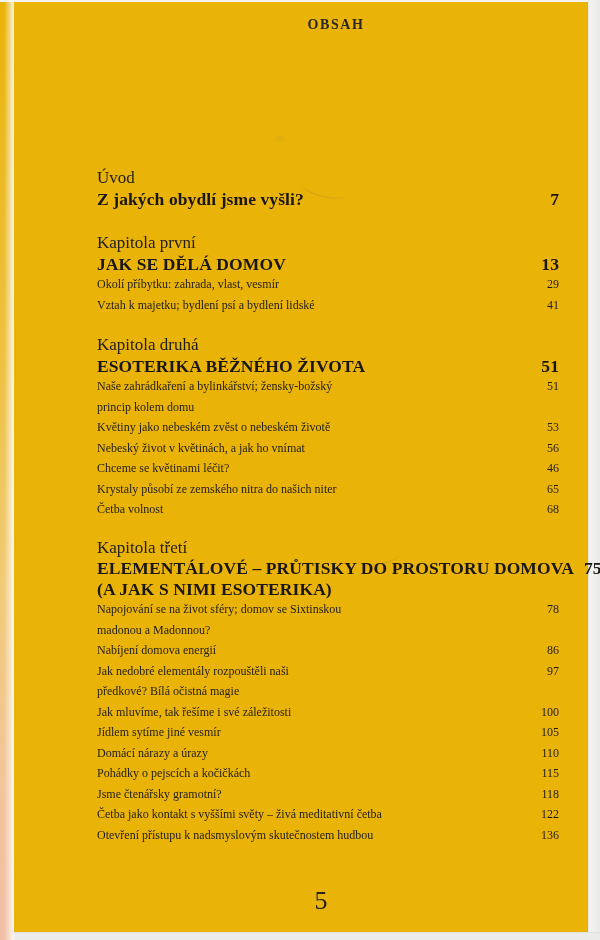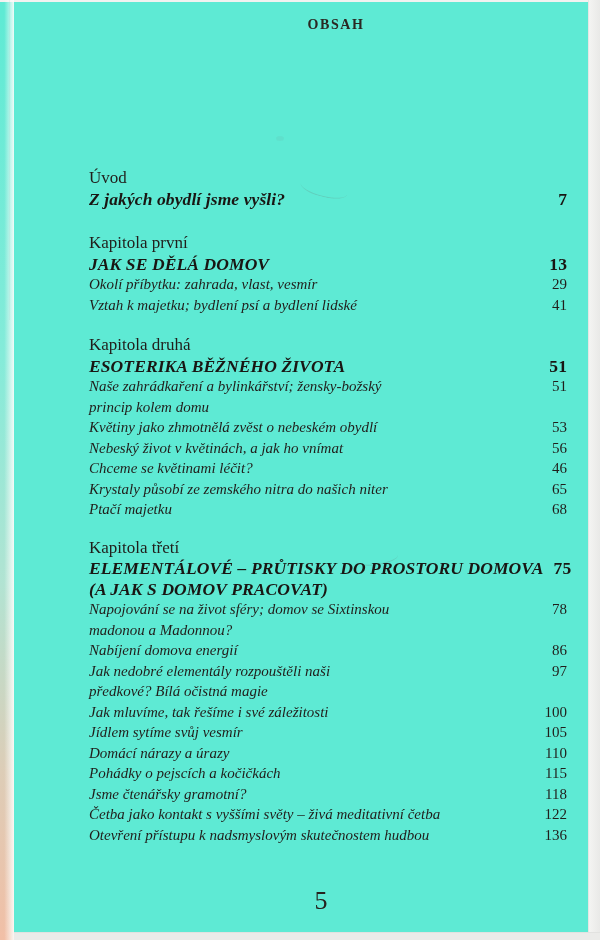--- a/index.html
+++ b/index.html
@@ -1,18 +1,18 @@
 <!DOCTYPE html>
 <html><head>
 <meta charset="utf-8">
 <style>
   html,body { margin:0; padding:0; background:#ffffff; }
   .page {
     position:relative; width:600px; height:940px; overflow:hidden;
-    background:#5eead4; color:#211e1b;
+    background:#eab308; color:#211e1b;
     font-family:"Liberation Serif","DejaVu Serif",serif;
   }
   
   .edge-top { position:absolute; top:0; left:0; right:0; height:2px; background:#f2f2f0; }
   .edge-right {
     position:absolute; top:0; right:0; bottom:0; width:11px;
     background:linear-gradient(to right,#f4f4f2,#e9e9e7);
     border-left:1px solid #e6e6e4;
   }
   .edge-bottom {
@@ -43,30 +43,30 @@
   .smudge.s2 { left:356px; top:552px; width:42px; height:12px;
     border-bottom:1px solid rgba(110,105,100,0.22); transform:rotate(-9deg); }
   .smudge.s3 { left:276px; top:136px; width:8px; height:5px; background:rgba(120,115,110,0.08); }
 
   .header-title {
     position:absolute; top:17px; left:336px; transform:translateX(-50%);
     font-size:14px; font-weight:700; letter-spacing:1.6px; color:#2a2722;
     white-space:nowrap;
   }
   .toc { position:absolute; left:85px; top:150px; width:486px; }
-  .section { margin:4px; }
+  .section { margin:12px; }
   .section.gap-a { margin-top:24px; }
   .section.gap-b { margin-top:20px; }
   .section.gap-c { margin-top:18px; }
   .kicker { font-size:17px; line-height:20.5px; }
   .row {
     display:flex; justify-content:space-between; align-items:baseline;
-    font-size:15px; line-height:20.5px;
-  }
-  .row .t { white-space:nowrap;font-style:italic; }
+    font-size:12px; line-height:20.5px;
+  }
+  .row .t { white-space:nowrap; }
   .row .pg { margin-left:10px; flex:none; }
   .row.title { font-weight:700; font-size:17.5px; letter-spacing:0.1px; color:#191613; }
   .folio {
     position:absolute; top:886px; left:321px; transform:translateX(-50%);
     font-size:26px; color:#26221e;
   }
 </style>
 </head>
 <body>
 
@@ -111,48 +111,48 @@
           <span class="pg">51</span>
         </div>
         <div class="row">
           <span class="t">Naše zahrádkaření a bylinkářství; žensky-božský</span>
           <span class="pg">51</span>
         </div>
         <div class="row">
           <span class="t">princip kolem domu</span>
         </div>
         <div class="row">
-          <span class="t">Květiny jako zhmotnělá zvěst o nebeském obydlí</span>
+          <span class="t">Květiny jako nebeském zvěst o nebeském životě</span>
           <span class="pg">53</span>
         </div>
         <div class="row">
           <span class="t">Nebeský život v květinách, a jak ho vnímat</span>
           <span class="pg">56</span>
         </div>
         <div class="row">
           <span class="t">Chceme se květinami léčit?</span>
           <span class="pg">46</span>
         </div>
         <div class="row">
           <span class="t">Krystaly působí ze zemského nitra do našich niter</span>
           <span class="pg">65</span>
         </div>
         <div class="row">
-          <span class="t">Ptačí majetku</span>
+          <span class="t">Četba volnost</span>
           <span class="pg">68</span>
         </div>
       </div>
       <div class="section gap-c">
         <div class="kicker">Kapitola třetí</div>
         <div class="row title">
           <span class="t">ELEMENTÁLOVÉ – PRŮTISKY DO PROSTORU DOMOVA</span>
           <span class="pg">75</span>
         </div>
         <div class="row title">
-          <span class="t">(A JAK S DOMOV PRACOVAT)</span>
+          <span class="t">(A JAK S NIMI ESOTERIKA)</span>
         </div>
         <div class="row">
           <span class="t">Napojování se na život sféry; domov se Sixtinskou</span>
           <span class="pg">78</span>
         </div>
         <div class="row">
           <span class="t">madonou a Madonnou?</span>
         </div>
         <div class="row">
           <span class="t">Nabíjení domova energií</span>
@@ -163,21 +163,21 @@
           <span class="pg">97</span>
         </div>
         <div class="row">
           <span class="t">předkové? Bílá očistná magie</span>
         </div>
         <div class="row">
           <span class="t">Jak mluvíme, tak řešíme i své záležitosti</span>
           <span class="pg">100</span>
         </div>
         <div class="row">
-          <span class="t">Jídlem sytíme svůj vesmír</span>
+          <span class="t">Jídlem sytíme jiné vesmír</span>
           <span class="pg">105</span>
         </div>
         <div class="row">
           <span class="t">Domácí nárazy a úrazy</span>
           <span class="pg">110</span>
         </div>
         <div class="row">
           <span class="t">Pohádky o pejscích a kočičkách</span>
           <span class="pg">115</span>
         </div>

